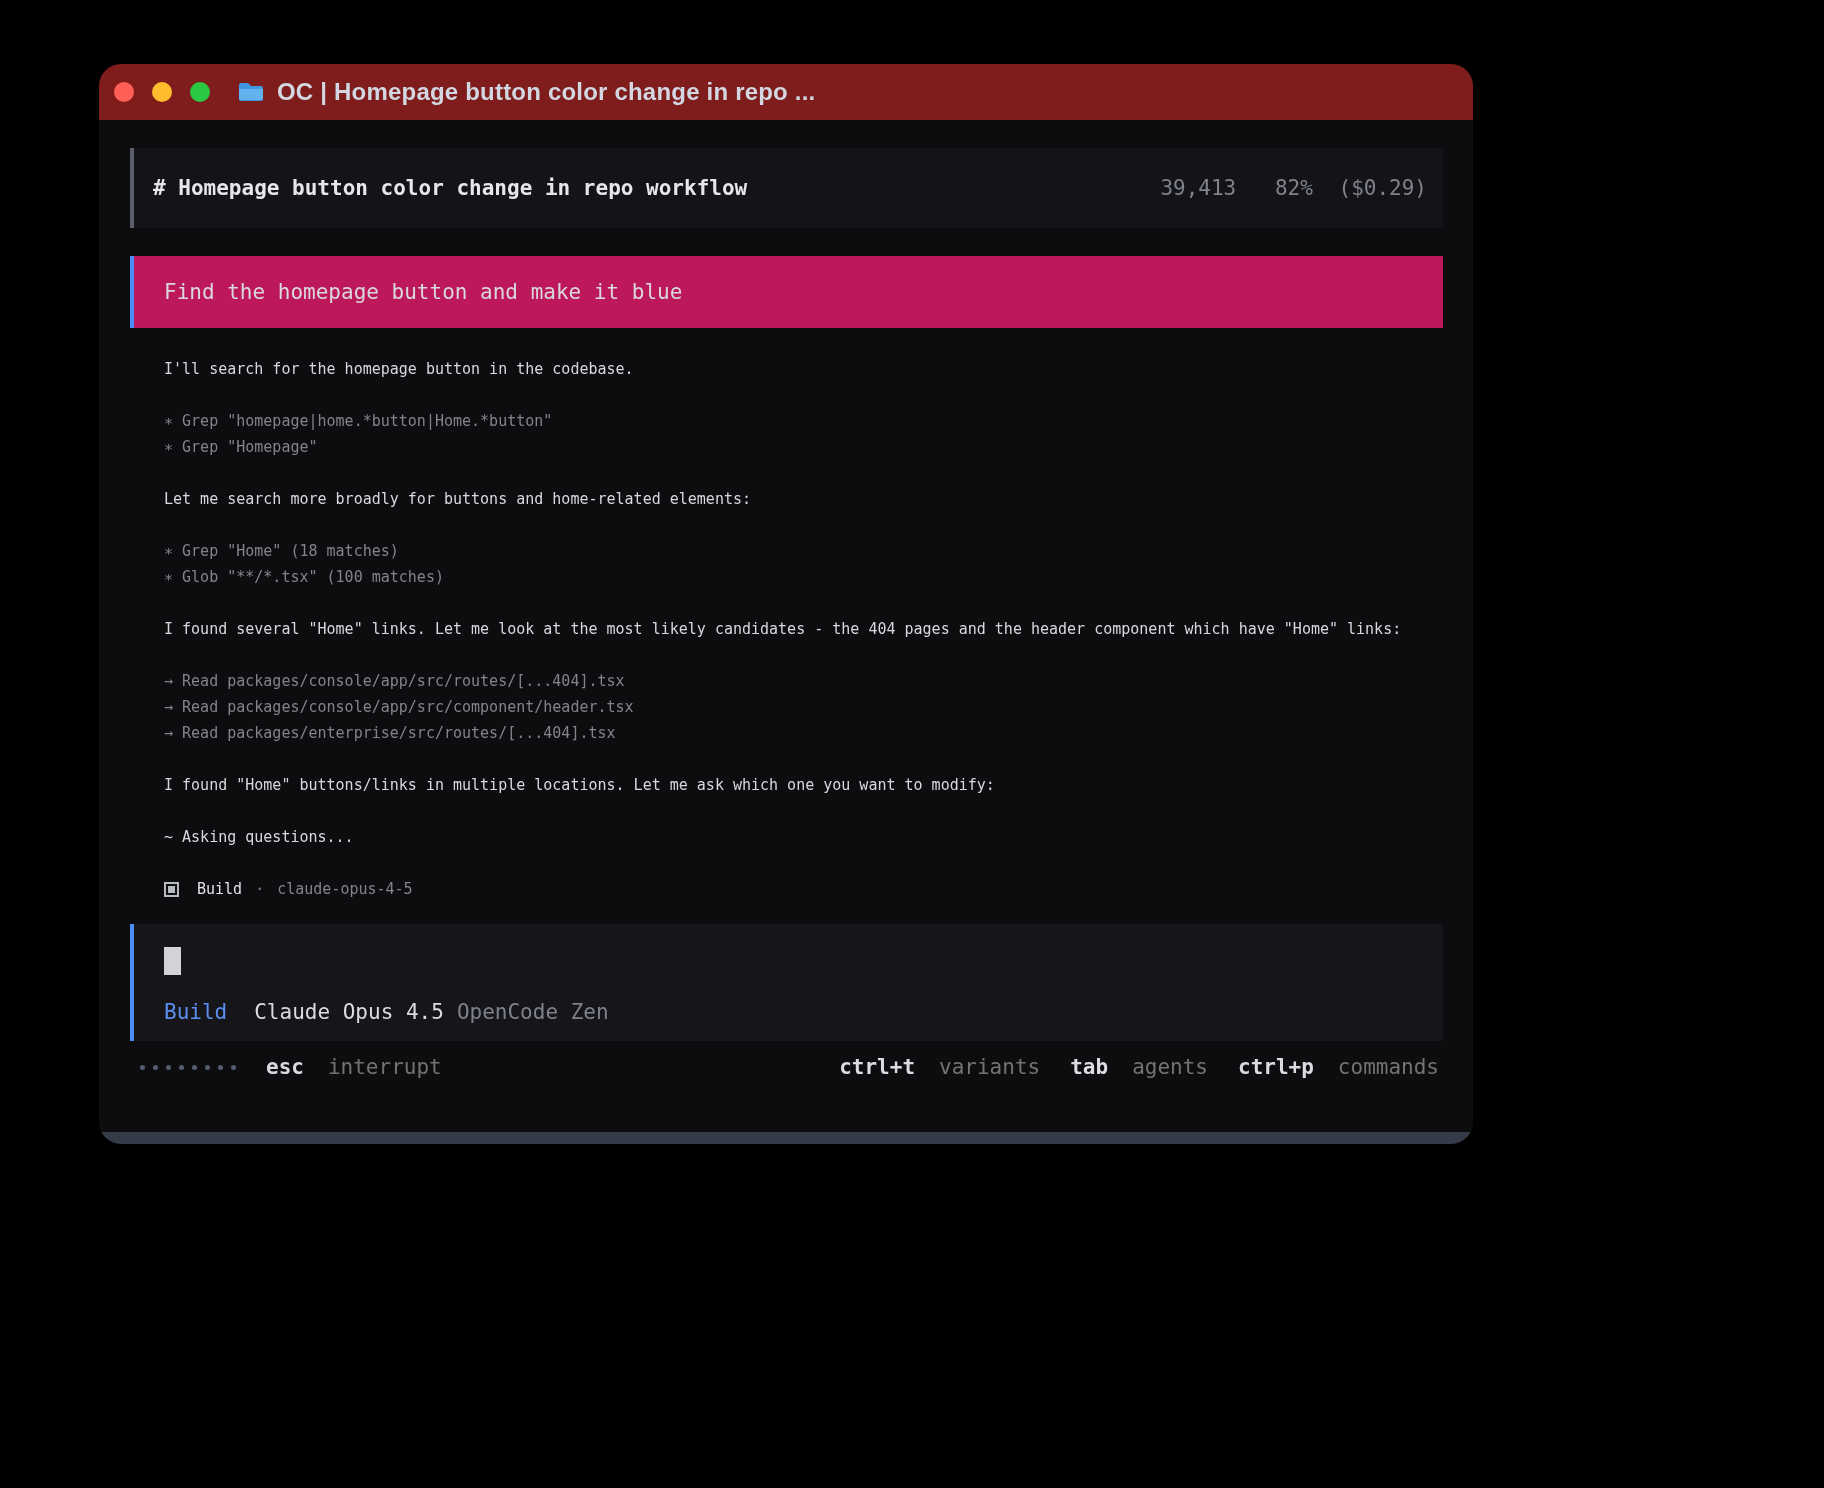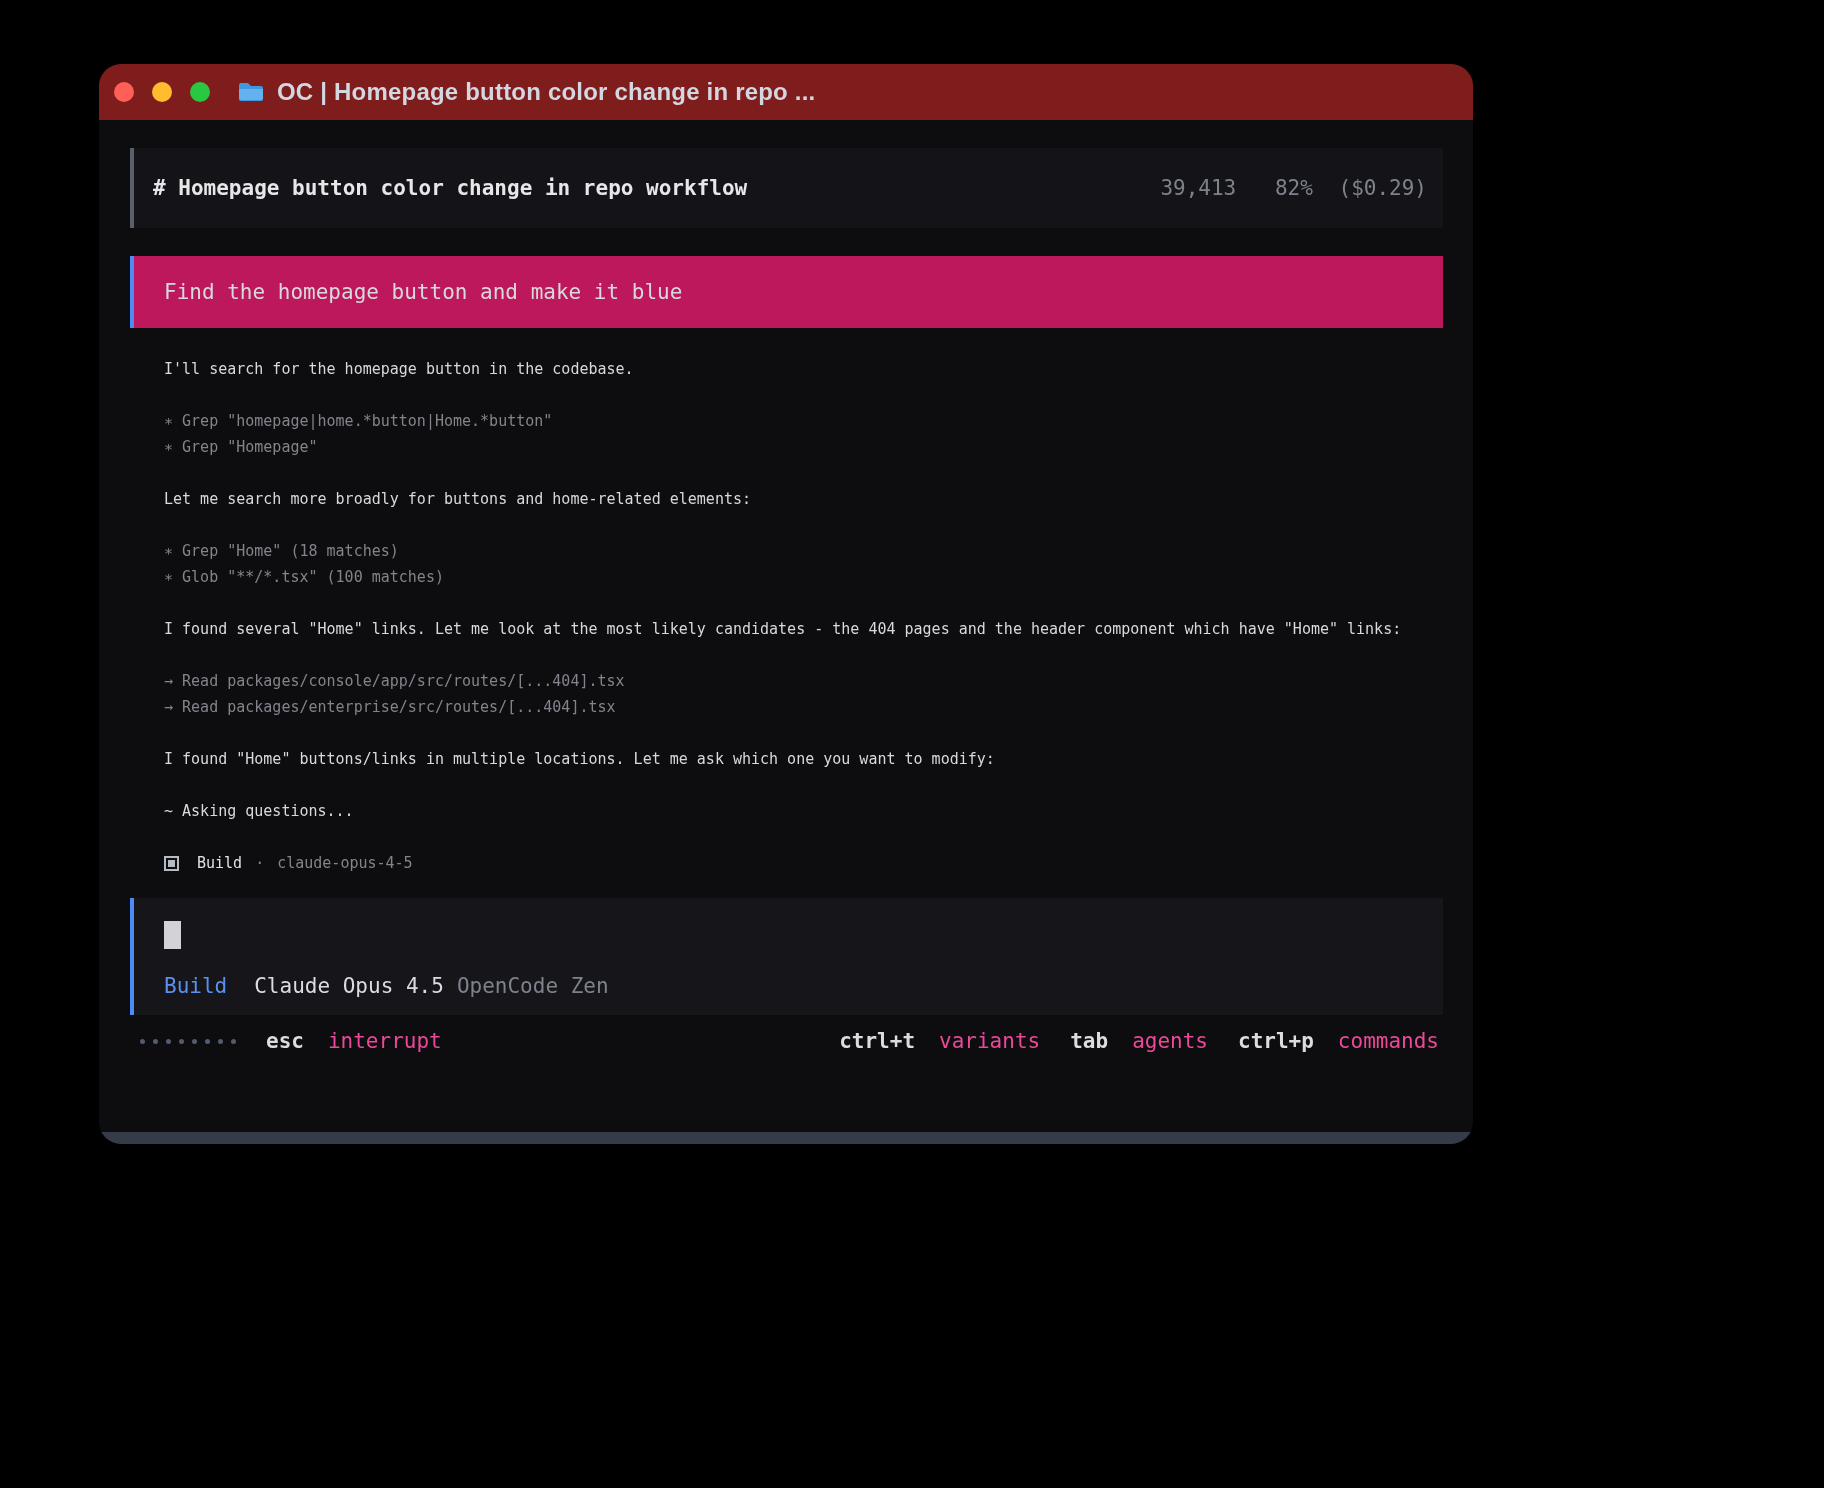--- a/index.html
+++ b/index.html
@@ -56,21 +56,21 @@
   .provider { color:#7e828c; margin-left:13px; }
 
   
   .status-bar { margin-top:13px; display:flex; justify-content:space-between; align-items:center;
                 padding:0 4px 0 10px; font-size:21px; line-height:26px; }
   .sb-left { display:flex; align-items:center; gap:30px; }
   .dots { display:flex; gap:8px; align-items:center; }
   .dot { width:5px; height:5px; border-radius:50%; background:#535c6c; }
   .kv { display:flex; gap:24px; white-space:nowrap; }
   .key { font-weight:bold; color:#dcdce0; }
-  .lbl { color:#ec4899; }
+  .lbl { color:#737373; }
   .sb-right { display:flex; gap:30px; }
 
   .window-rim { position:absolute; left:0; right:0; bottom:0; height:12px; background:#363b49; }
 </style>
 </head>
 <body>
 
 <div class="window">
 
   <div class="titlebar">
@@ -110,20 +110,21 @@
         <div>∗ Grep "Homepage"</div>
       </div>
       <p class="t">Let me search more broadly for buttons and home-related elements:</p>
       <div class="g">
         <div>∗ Grep "Home" (18 matches)</div>
         <div>∗ Glob "**/*.tsx" (100 matches)</div>
       </div>
       <p class="t">I found several "Home" links. Let me look at the most likely candidates - the 404 pages and the header component which have "Home" links:</p>
       <div class="g">
         <div>→ Read packages/console/app/src/routes/[...404].tsx</div>
+        <div>→ Read packages/console/app/src/component/header.tsx</div>
         <div>→ Read packages/enterprise/src/routes/[...404].tsx</div>
       </div>
       <p class="t">I found "Home" buttons/links in multiple locations. Let me ask which one you want to modify:</p>
       <p class="t">~ Asking questions...</p>
 
       <div class="agent-line">
         <span class="agent-icon"></span>
         <span class="agent-name">Build</span>
         <span class="agent-sep">·</span>
         <span class="agent-model">claude-opus-4-5</span>

